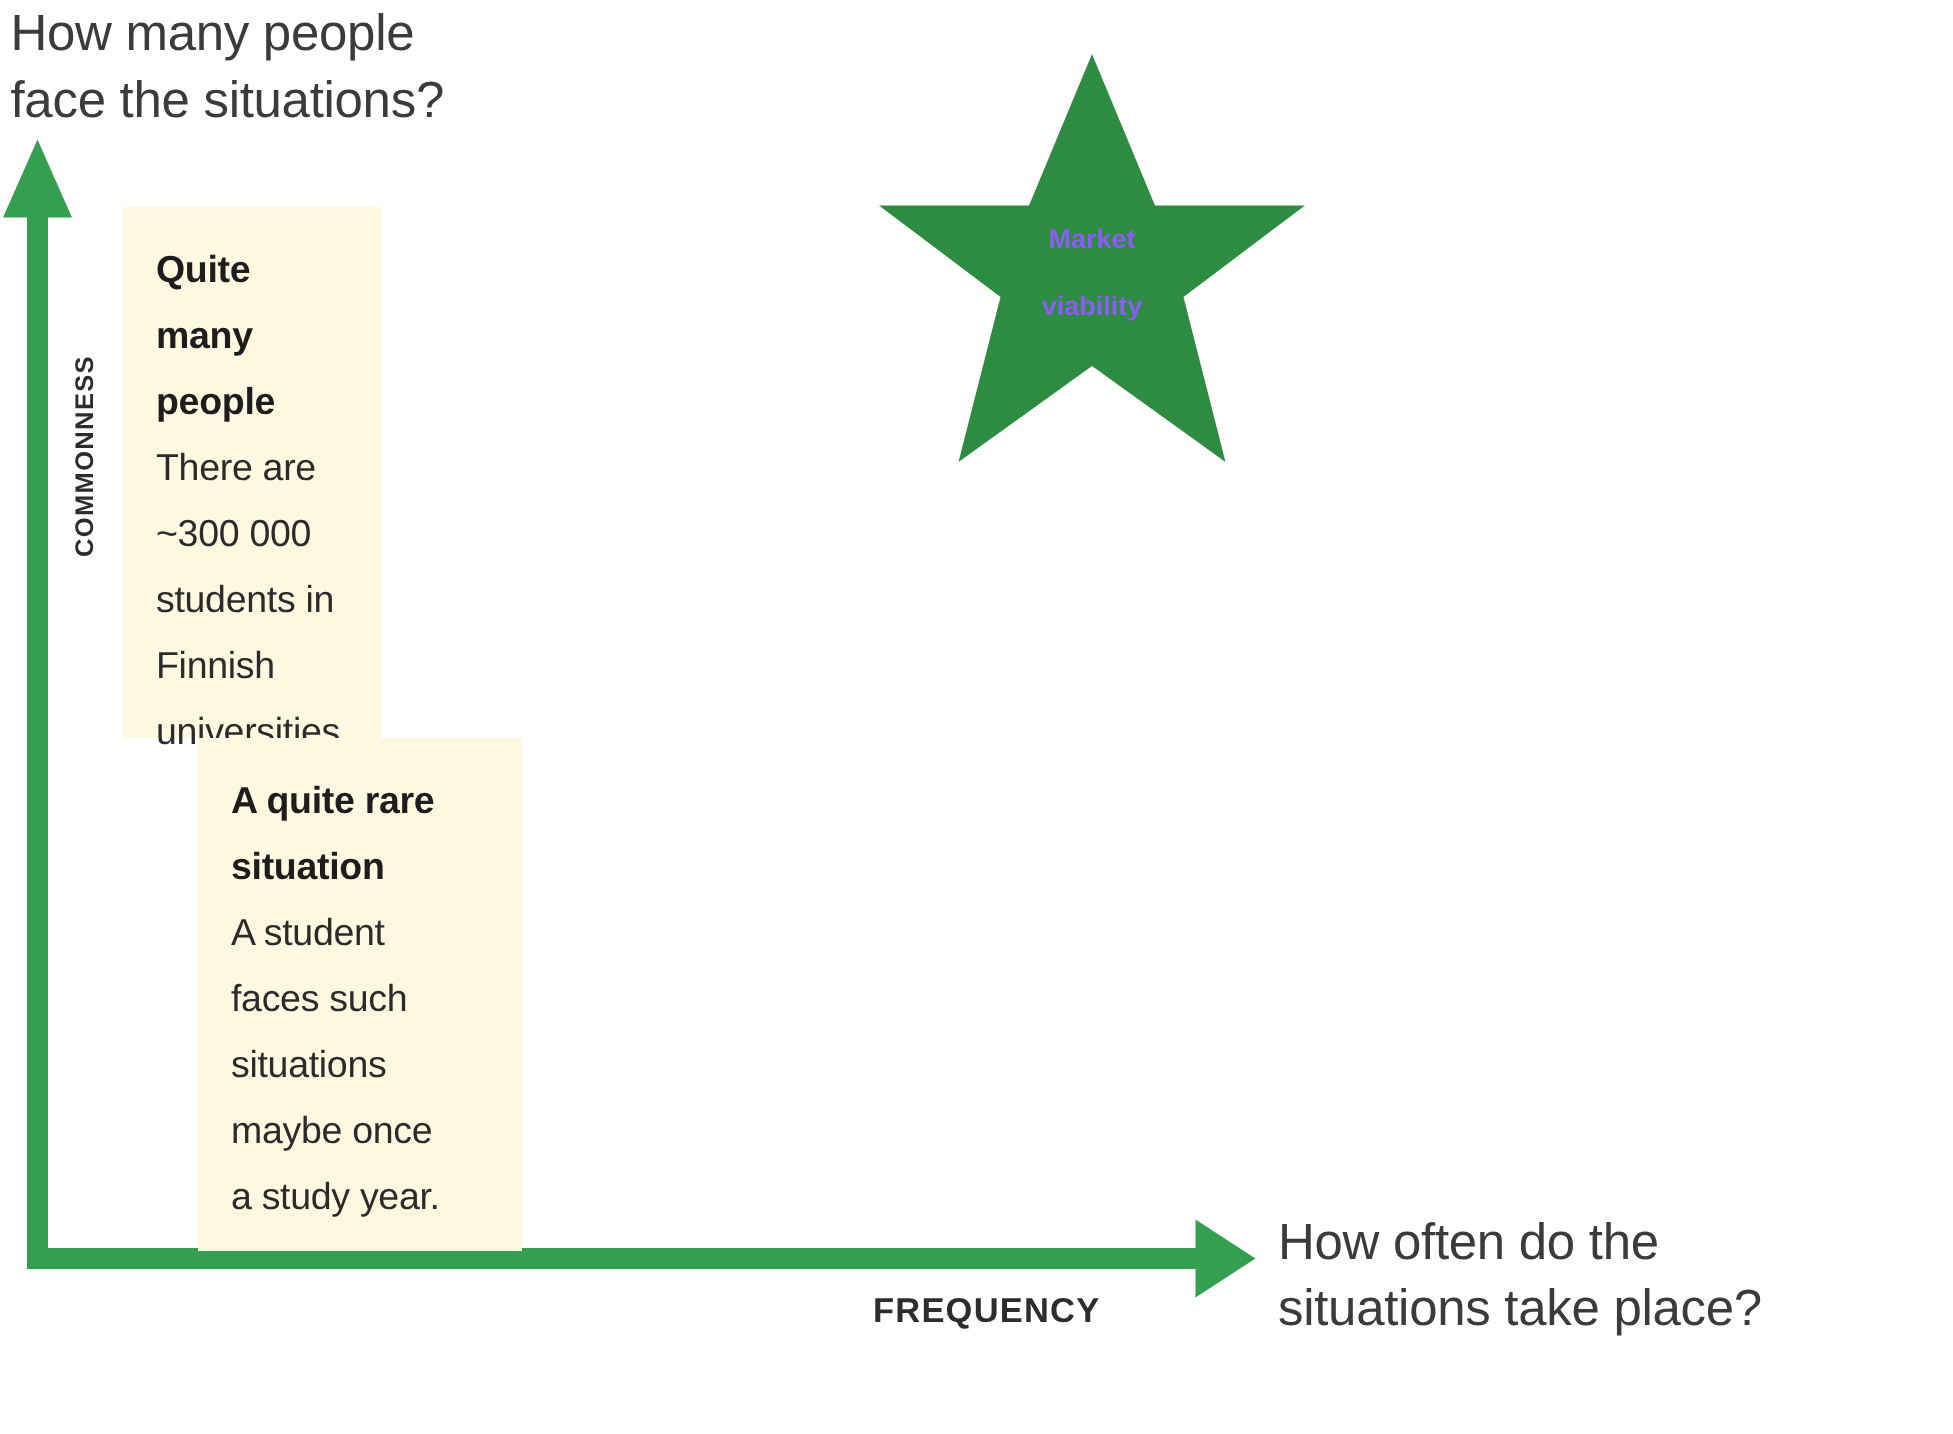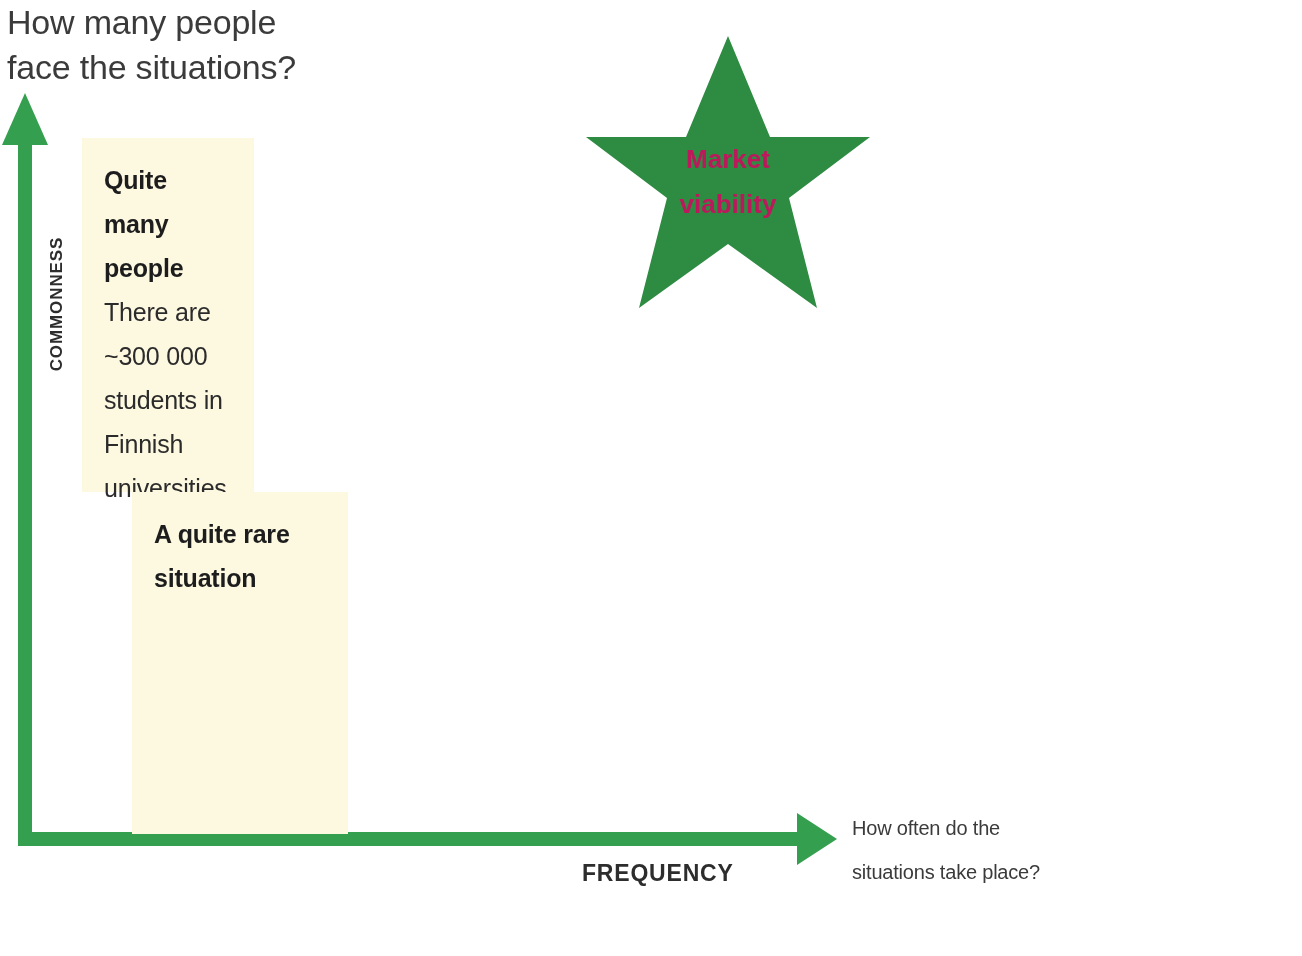--- a/index.html
+++ b/index.html
@@ -91,21 +91,21 @@
     letter-spacing: 0.8px;
     color: #2d2d2d;
   }
 
   
   #x-axis-caption {
     position: absolute;
     left: 852px;
     top: 806px;
     width: 420px;
-    font-size: 20px;
+    font-size: 34px;
     line-height: 44px;
     color: #3b3b3b;
     letter-spacing: -0.2px;
     white-space: pre-line;
   }
 
   
   .note-box {
     position: absolute;
     background: #fdf8e0;
@@ -145,24 +145,24 @@
     display: block;
     width: 284px;
     height: 278px;
   }
   #star-label {
     position: absolute;
     left: 0;
     top: 104px;
     width: 284px;
     text-align: center;
-    font-size: 26px;
+    font-size: 18px;
     line-height: 45px;
     font-weight: 700;
-    color: #be185d;
+    color: #8b5cf6;
     white-space: pre-line;
     pointer-events: none;
   }
 </style>
 </head>
 <body>
 
 <div id="chart-title">How many people
 face the situations?</div>
 
@@ -182,20 +182,25 @@
   <div class="note-body">There are
 ~300 000
 students in
 Finnish
 universities.</div>
 </div>
 
 <div class="note-box" id="note-box-rare">
   <div class="note-heading">A quite rare
 situation</div>
+  <div class="note-body">A student
+faces such
+situations
+maybe once
+a study year.</div>
 </div>
 
 <div id="market-viability-star">
   <svg viewBox="0 0 284 278" xmlns="http://www.w3.org/2000/svg">
     <polygon points="142,3 184,104 284,104 203,165 231,275 142,211 53,275 81,165 0,104 100,104" fill="#2E8B42"></polygon>
   </svg>
   <div id="star-label">Market
 viability</div>
 </div>
 

